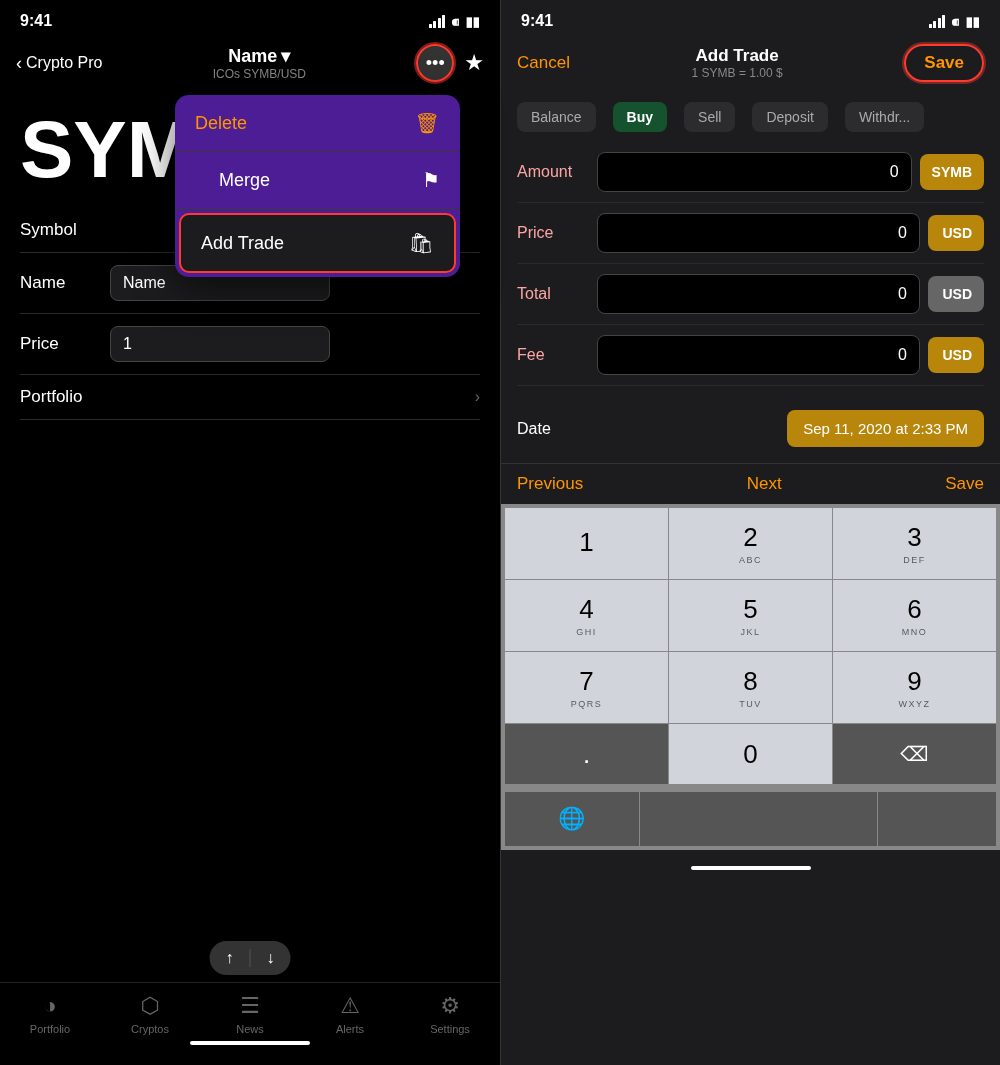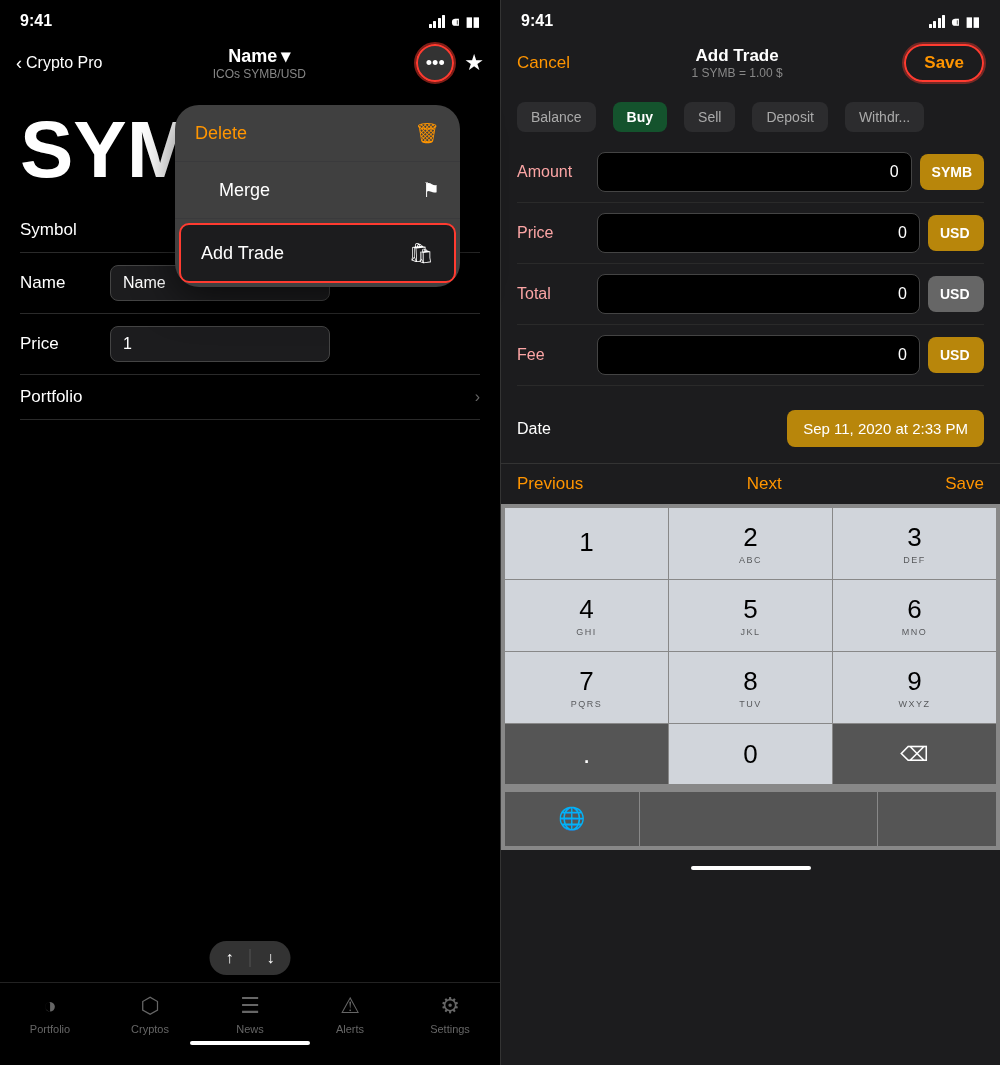--- a/index.html
+++ b/index.html
@@ -71,25 +71,25 @@
       background: #333; display: flex; align-items: center; justify-content: center;
       color: #fff; font-size: 18px; cursor: pointer;
       border: 2.5px solid #ff3b30;
       outline: 2px solid rgba(255,59,48,0.5);
     }
     .star-btn { color: #fff; font-size: 22px; cursor: pointer; }
 
     
     .dropdown-menu {
       position: absolute;
-      top: 105px;
+      top: 95px;
       left: 175px;
       width: 285px;
-      background: #404040;
-      border-radius: 24px;
+      background: #4c1d95;
+      border-radius: 14px;
       z-index: 100;
       overflow: hidden;
       box-shadow: 0 10px 40px rgba(0,0,0,0.6);
     }
     .dropdown-item {
       display: flex;
       align-items: center;
       justify-content: space-between;
       padding: 16px 20px;
       cursor: pointer;
@@ -306,21 +306,21 @@
       text-align: right;
     }
     .trade-currency {
       background: #b8860b;
       color: #fff;
       border-radius: 8px;
       padding: 10px 12px;
       font-size: 14px;
       font-weight: 600;
       min-width: 56px;
-      text-align: left;
+      text-align: right;
     }
     .trade-currency.usd { background: #b8860b; }
     .trade-currency.usd-disabled { background: #666; }
 
     
     .date-row {
       display: flex;
       align-items: center;
       padding: 16px 16px;
       margin-top: 8px;

